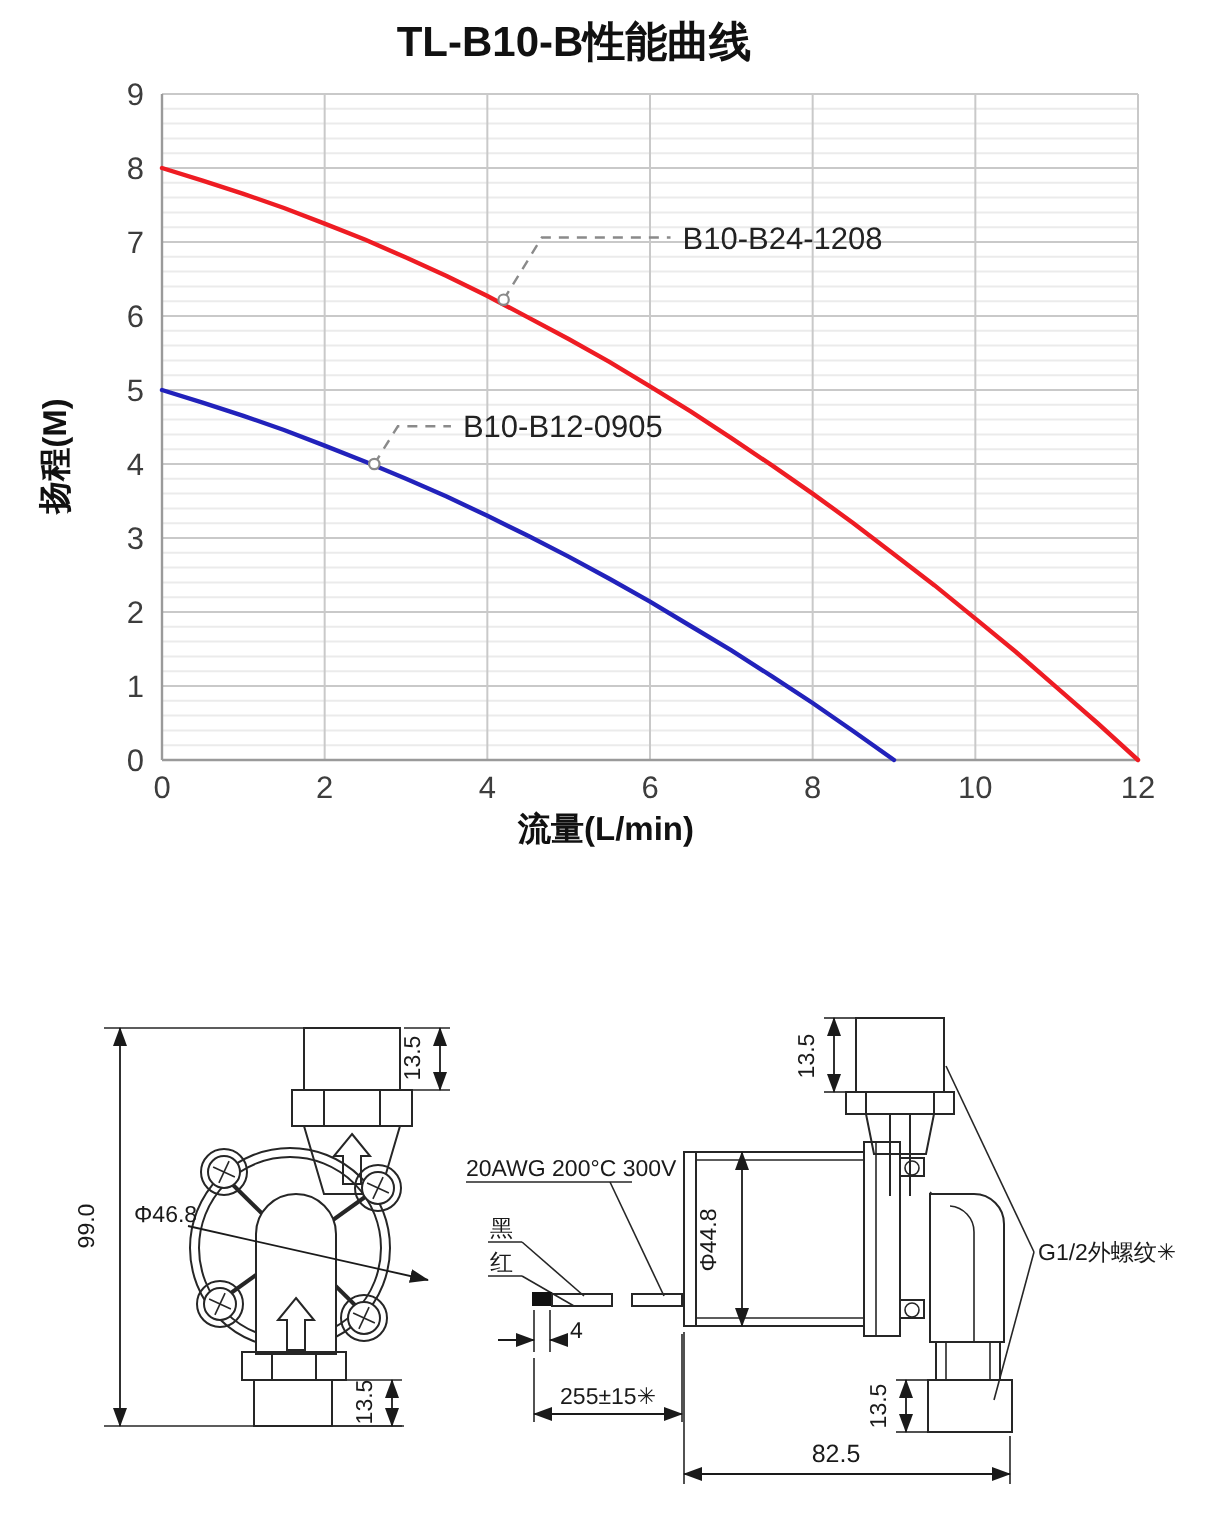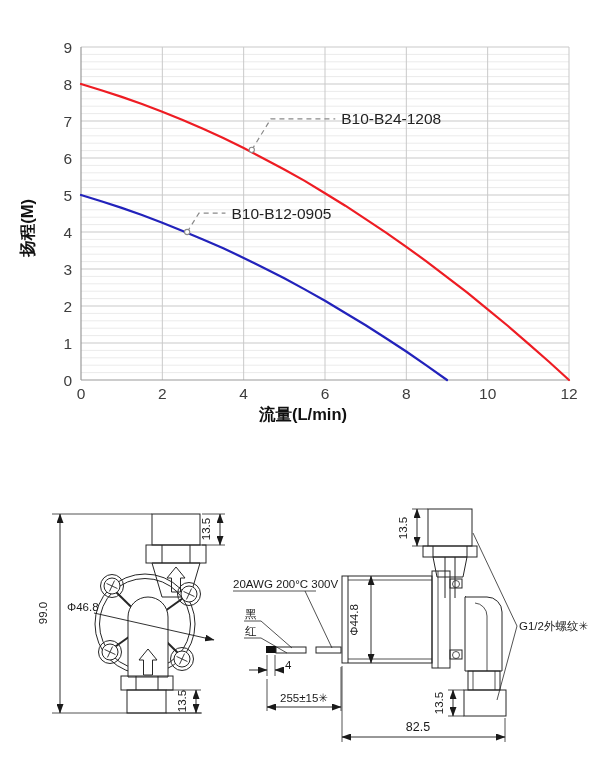--- a/index.html
+++ b/index.html
@@ -19,20 +19,21 @@
   .drawf{stroke:#262626;stroke-width:1;fill:#fff;}
   .thin{stroke:#262626;stroke-width:0.8;fill:none;}
   .spoke{stroke:#262626;stroke-width:2;fill:none;}
   .dimline{stroke:#1a1a1a;stroke-width:0.9;fill:none;}
 </style>
 </head>
 <body>
 
 <div class="page">
 
+  <div class="chart-title">TL-B10-B性能曲线</div>
 
   <svg id="chart-svg" width="608" height="440" viewBox="0 0 608 440">
     <g id="chart-grid">
         <line x1="81" y1="372.6" x2="569" y2="372.6" stroke="#ebebeb" stroke-width="1"></line>
         <line x1="81" y1="365.2" x2="569" y2="365.2" stroke="#ebebeb" stroke-width="1"></line>
         <line x1="81" y1="357.8" x2="569" y2="357.8" stroke="#ebebeb" stroke-width="1"></line>
         <line x1="81" y1="350.4" x2="569" y2="350.4" stroke="#ebebeb" stroke-width="1"></line>
         <line x1="81" y1="335.6" x2="569" y2="335.6" stroke="#ebebeb" stroke-width="1"></line>
         <line x1="81" y1="328.2" x2="569" y2="328.2" stroke="#ebebeb" stroke-width="1"></line>
         <line x1="81" y1="320.8" x2="569" y2="320.8" stroke="#ebebeb" stroke-width="1"></line>

